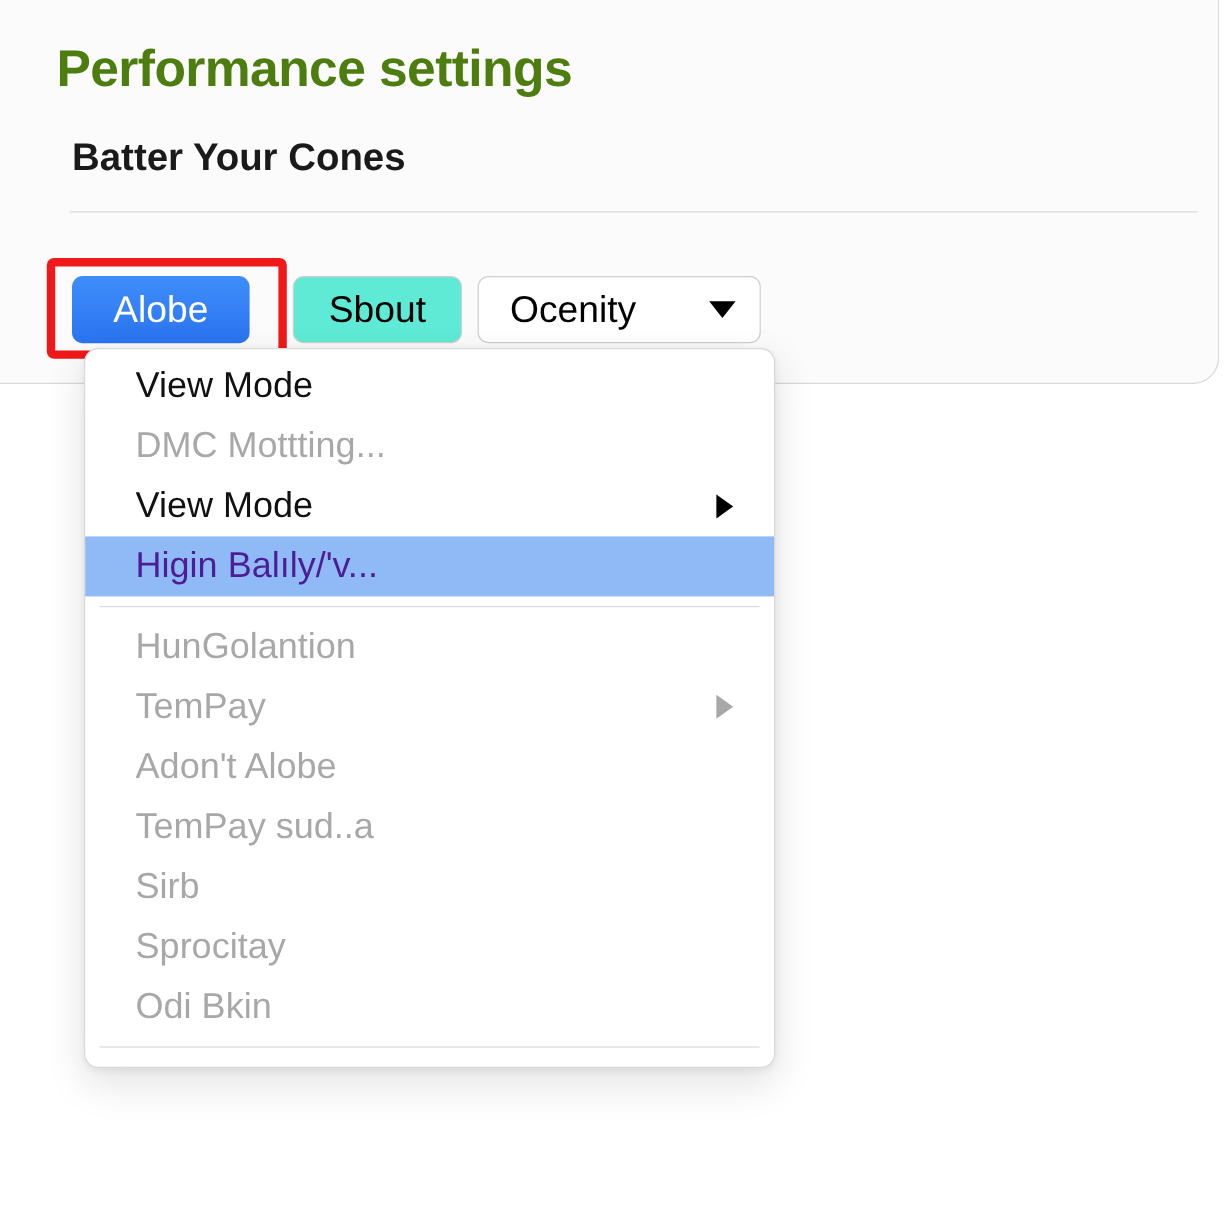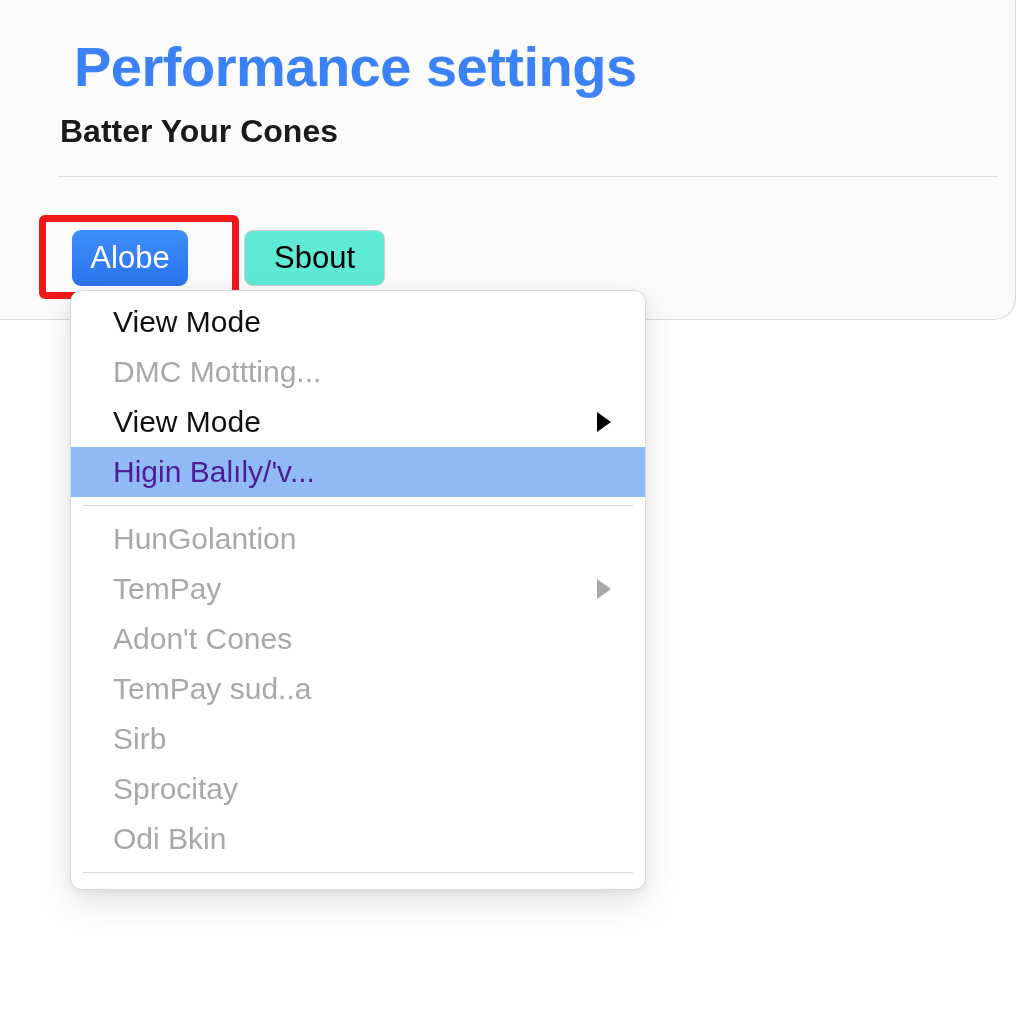--- a/index.html
+++ b/index.html
@@ -34,26 +34,26 @@
     background: var(--panel-bg);
     border: 1px solid var(--border-light);
     border-top: none;
     border-left: none;
     border-bottom-right-radius: 22px;
     box-sizing: border-box;
   }
 
   .page-title {
     position: absolute;
-    left: 74px;
+    left: 47px;
     top: 34px;
-    font-size: 56px;
+    font-size: 43px;
     font-weight: 700;
     letter-spacing: -0.5px;
-    color: #3b82f6;
+    color: #4d7c0f;
   }
 
   .subtitle {
     position: absolute;
     left: 60px;
     top: 113px;
     font-size: 32px;
     font-weight: 700;
     color: #1a1a1a;
   }
@@ -76,24 +76,23 @@
     font-size: 31px;
     font-weight: 400;
     display: flex;
     align-items: center;
     justify-content: center;
     box-sizing: border-box;
     cursor: default;
   }
   .btn-primary {
     left: 60px;
-    width: 116px;
+    width: 148px;
     background: linear-gradient(#3f8dfb, #2a74ef);
     color: #fff;
-    margin-left: 12px;
   }
   .btn-secondary {
     left: 244px;
     width: 141px;
     background: #5eead4;
     border: 1px solid var(--btn-border);
     color: #000;
   }
   .btn-dropdown {
     left: 398px;
@@ -191,20 +190,24 @@
   <div class="divider"></div>
 
   <div class="btn btn-primary">
     <span>Alobe</span>
   </div>
 
   <div class="btn btn-secondary">
     <span>Sbout</span>
   </div>
 
+  <div class="btn btn-dropdown">
+    <span class="dd-label">Ocenity</span>
+    <span class="chevron-down"></span>
+  </div>
 
   <div class="highlight-box"></div>
 </div>
 
 <div class="menu">
 
   <div class="menu-item">
     <span class="mi-label">View Mode</span>
   </div>
   <div class="menu-item disabled">
@@ -221,21 +224,21 @@
   <div class="menu-sep"></div>
 
   <div class="menu-item disabled">
     <span class="mi-label">HunGolantion</span>
   </div>
   <div class="menu-item disabled">
     <span class="mi-label">TemPay</span>
     <span class="submenu-arrow"></span>
   </div>
   <div class="menu-item disabled">
-    <span class="mi-label">Adon't Cones</span>
+    <span class="mi-label">Adon't Alobe</span>
   </div>
   <div class="menu-item disabled">
     <span class="mi-label">TemPay sud..a</span>
   </div>
   <div class="menu-item disabled">
     <span class="mi-label">Sirb</span>
   </div>
   <div class="menu-item disabled">
     <span class="mi-label">Sprocitay</span>
   </div>

